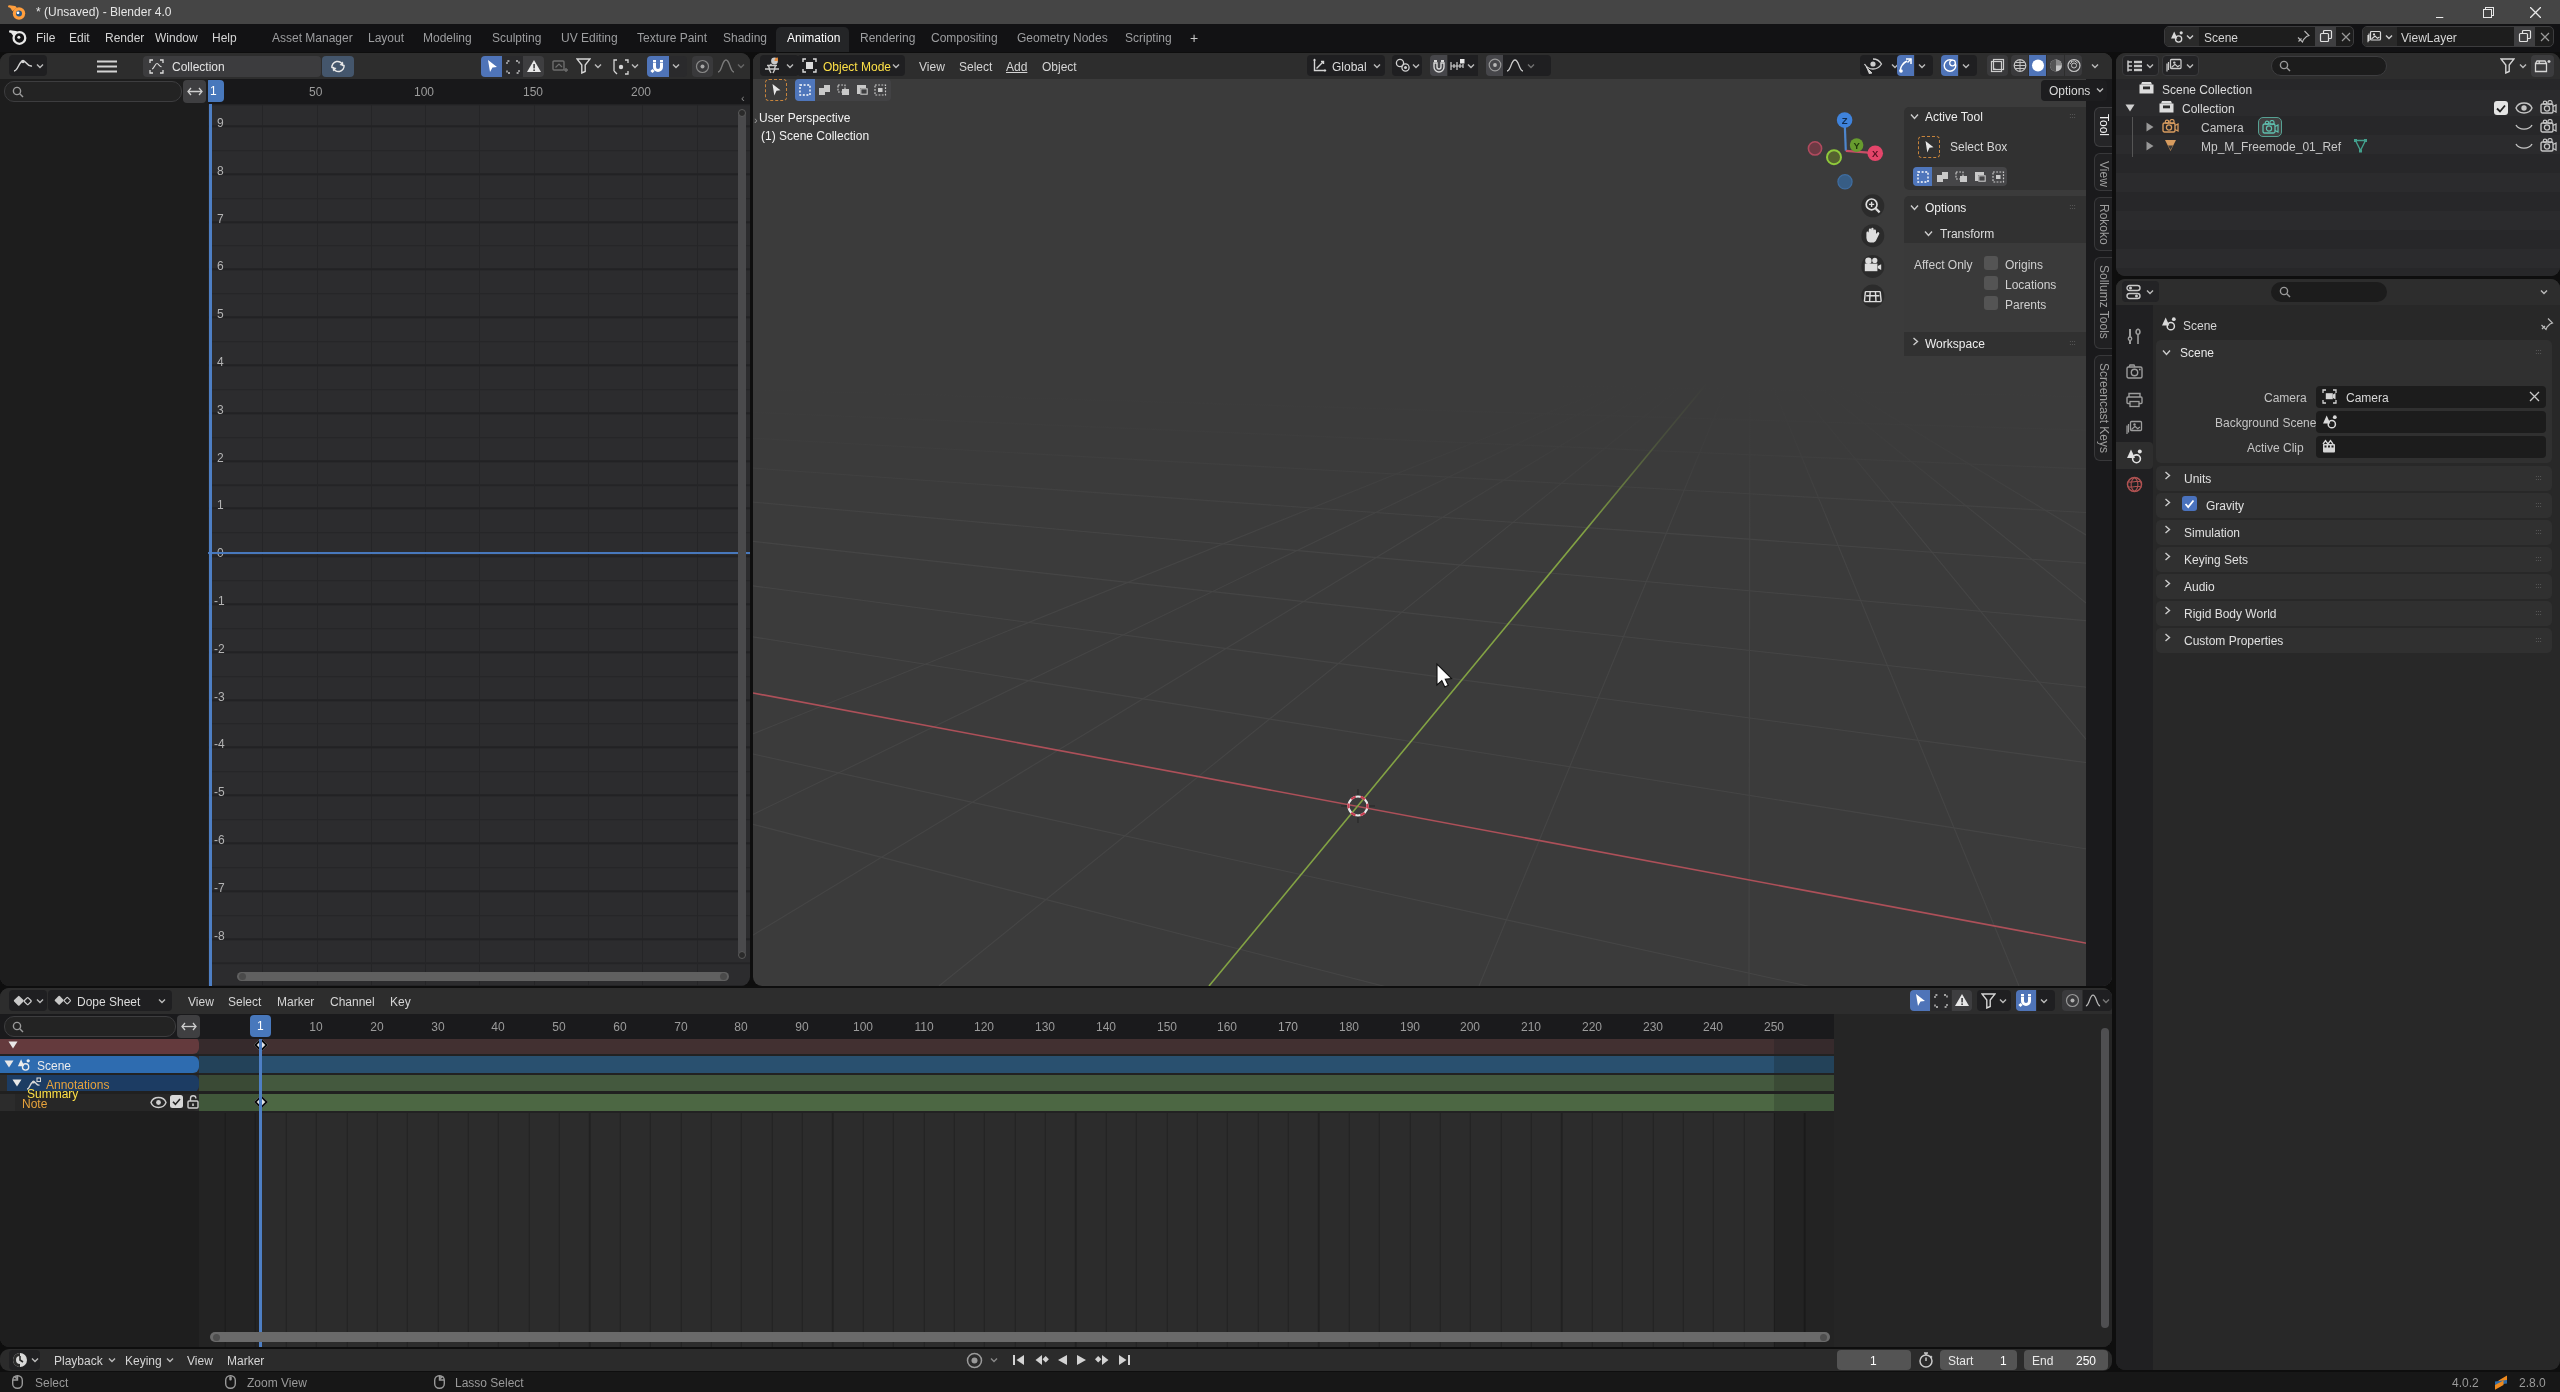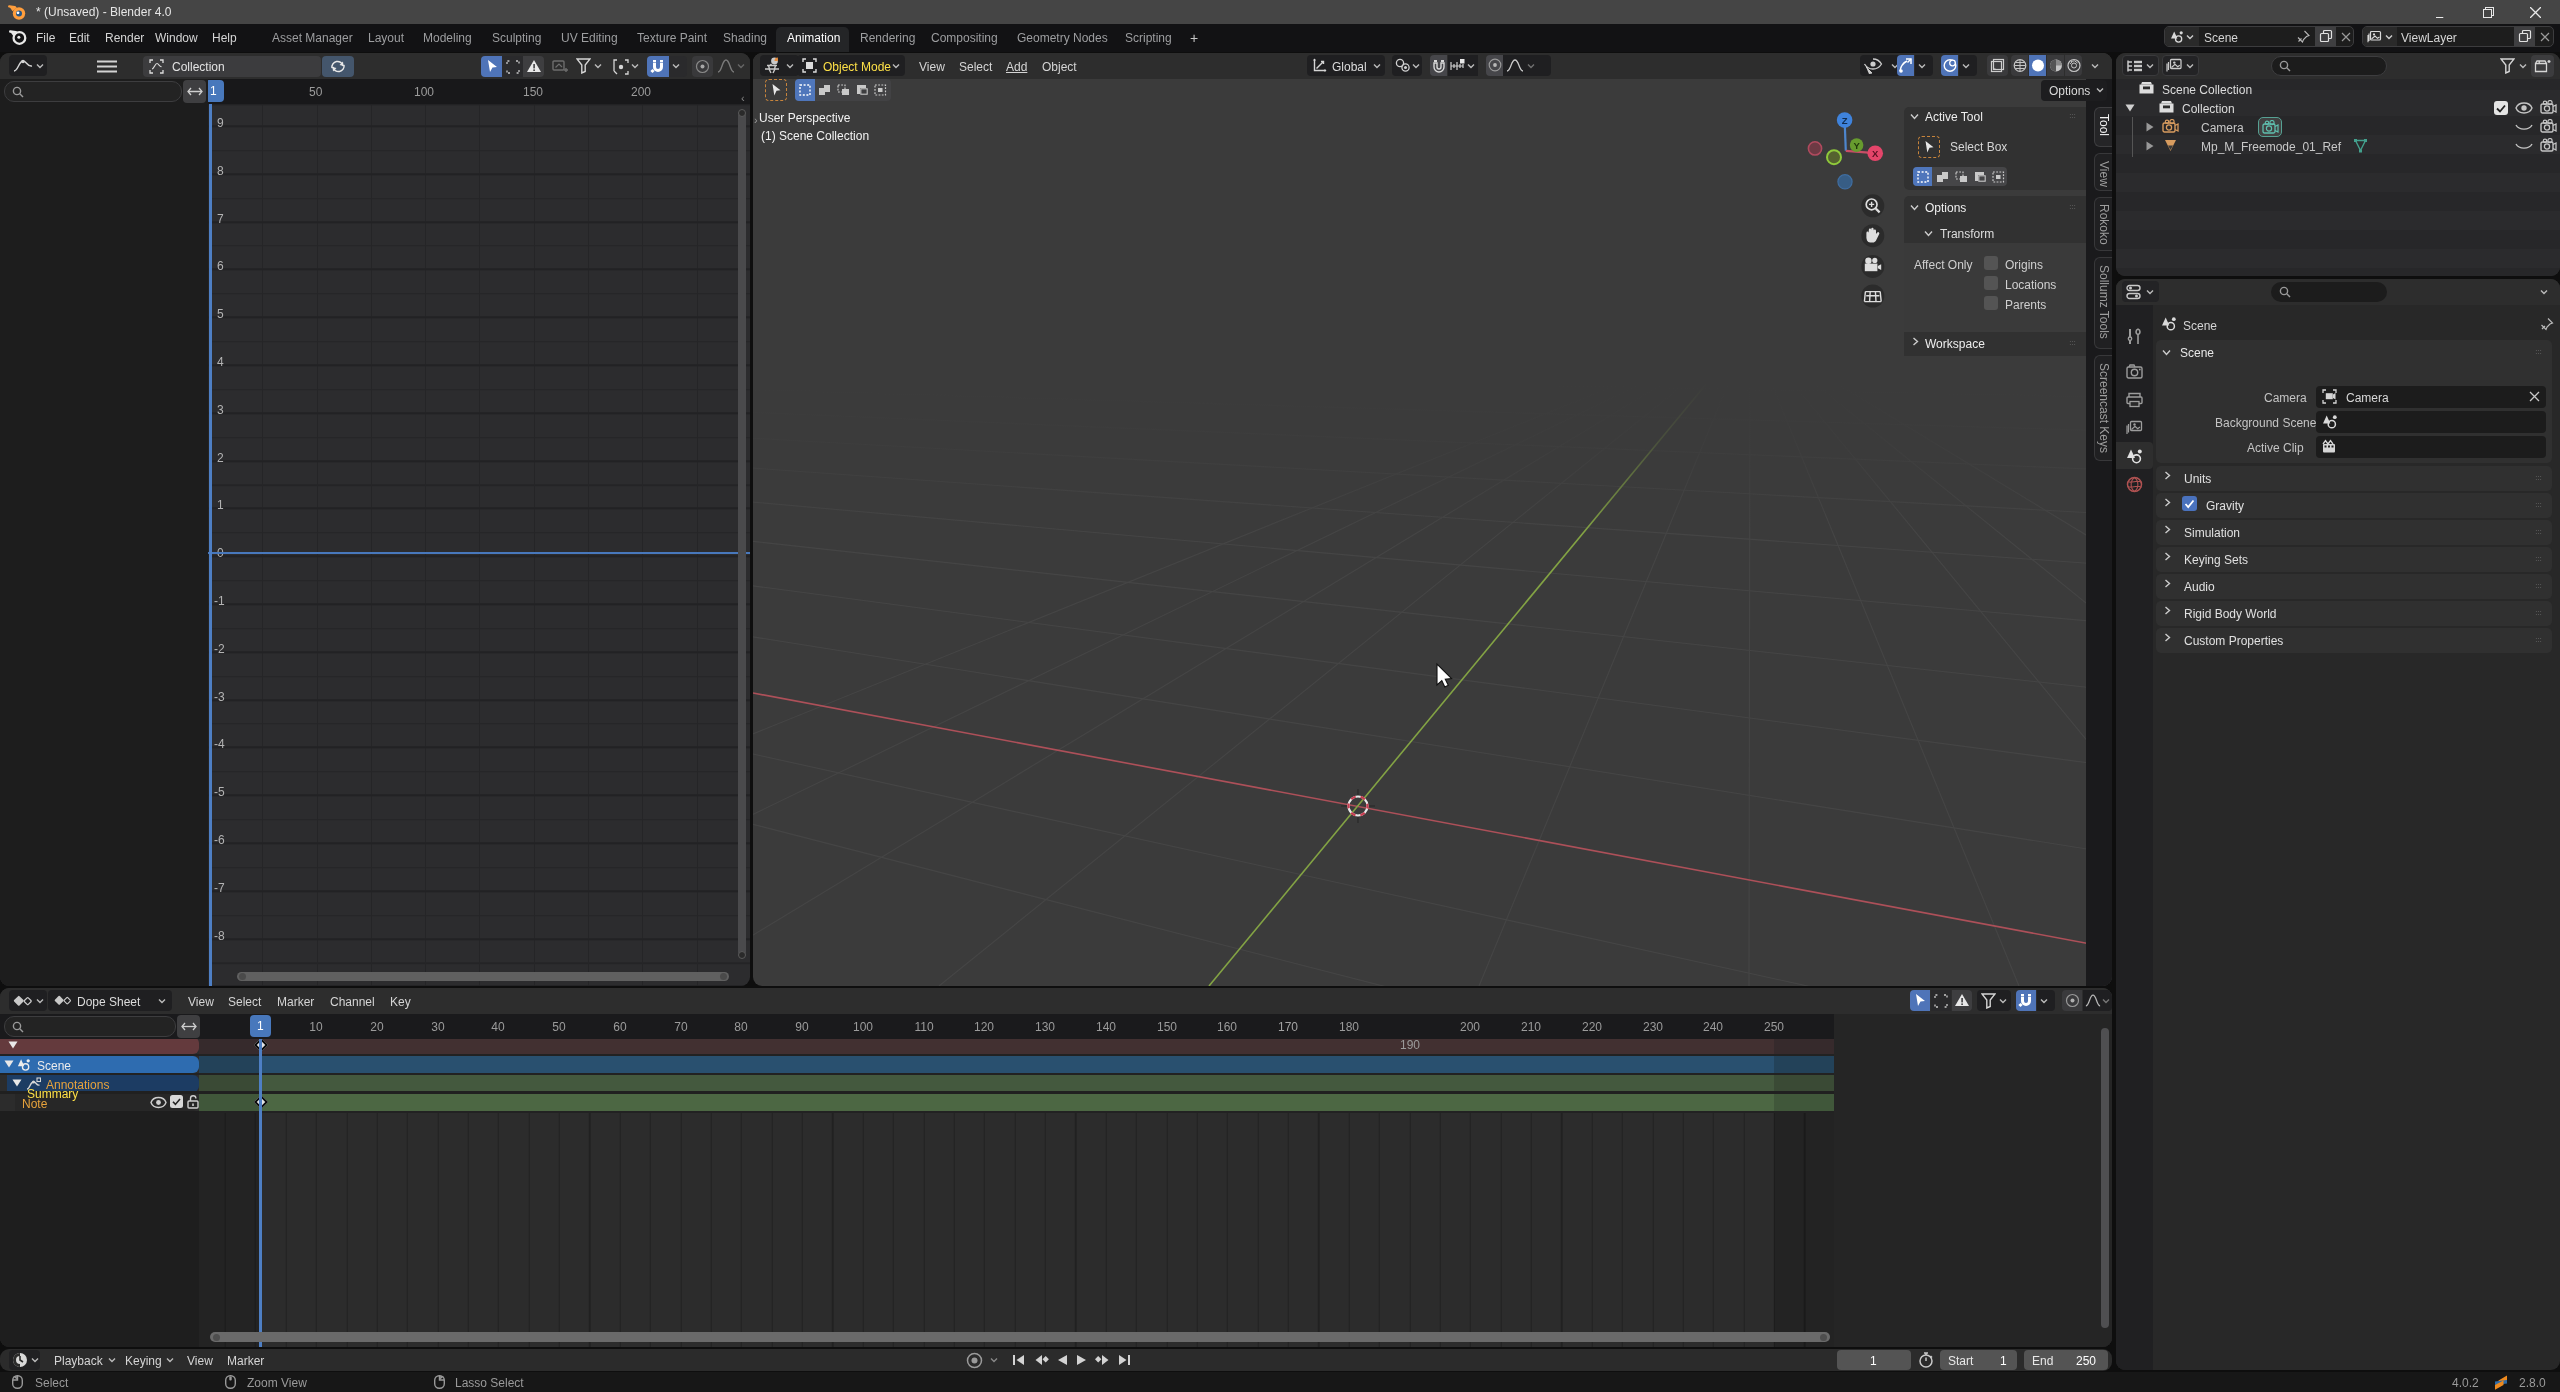--- a/index.html
+++ b/index.html
@@ -949,21 +949,21 @@
   <span class="t" style="left:802px;top:33px;color:#9b9b9b;transform:translateX(-50%);">90</span>
   <span class="t" style="left:863px;top:33px;color:#9b9b9b;transform:translateX(-50%);">100</span>
   <span class="t" style="left:924px;top:33px;color:#9b9b9b;transform:translateX(-50%);">110</span>
   <span class="t" style="left:984px;top:33px;color:#9b9b9b;transform:translateX(-50%);">120</span>
   <span class="t" style="left:1045px;top:33px;color:#9b9b9b;transform:translateX(-50%);">130</span>
   <span class="t" style="left:1106px;top:33px;color:#9b9b9b;transform:translateX(-50%);">140</span>
   <span class="t" style="left:1167px;top:33px;color:#9b9b9b;transform:translateX(-50%);">150</span>
   <span class="t" style="left:1227px;top:33px;color:#9b9b9b;transform:translateX(-50%);">160</span>
   <span class="t" style="left:1288px;top:33px;color:#a3a3a3;transform:translateX(-50%);">170</span>
   <span class="t" style="left:1349px;top:33px;color:#9b9b9b;transform:translateX(-50%);">180</span>
-  <span class="t" style="left:1410px;top:33px;color:#9b9b9b;transform:translateX(-50%);margin-top:18px;">190</span>
+  <span class="t" style="left:1410px;top:33px;color:#9b9b9b;transform:translateX(-50%);">190</span>
   <span class="t" style="left:1470px;top:33px;color:#9b9b9b;transform:translateX(-50%);">200</span>
   <span class="t" style="left:1531px;top:33px;color:#9b9b9b;transform:translateX(-50%);">210</span>
   <span class="t" style="left:1592px;top:33px;color:#9b9b9b;transform:translateX(-50%);">220</span>
   <span class="t" style="left:1653px;top:33px;color:#9b9b9b;transform:translateX(-50%);">230</span>
   <span class="t" style="left:1713px;top:33px;color:#9b9b9b;transform:translateX(-50%);">240</span>
   <span class="t" style="left:1774px;top:33px;color:#9b9b9b;transform:translateX(-50%);">250</span>
   <div class="abs" style="left:250px;top:27px;width:21px;height:22px;background:#4878bc;border-radius:4px;"></div>
   <span class="t" style="left:257px;top:32px;color:#fff;">1</span>
 
   <div class="abs" style="left:1834px;top:26px;width:278px;height:333px;background:#252525;"></div>

